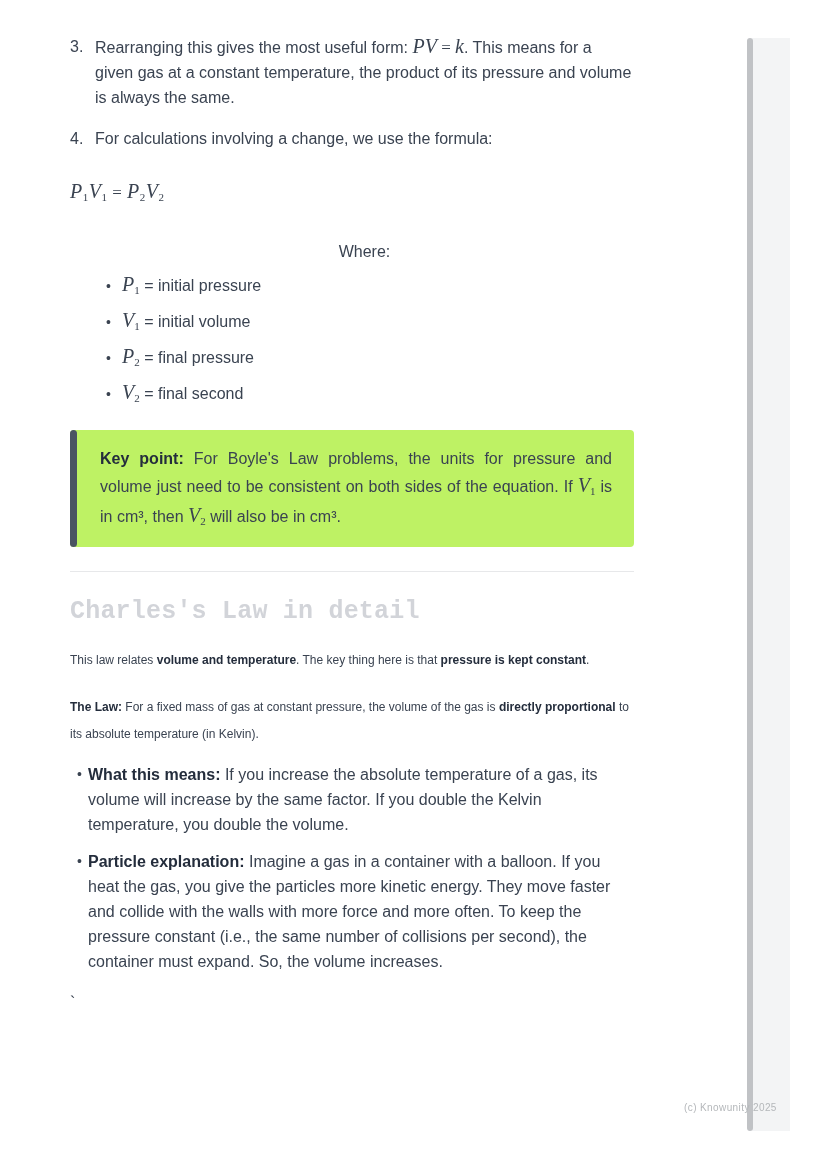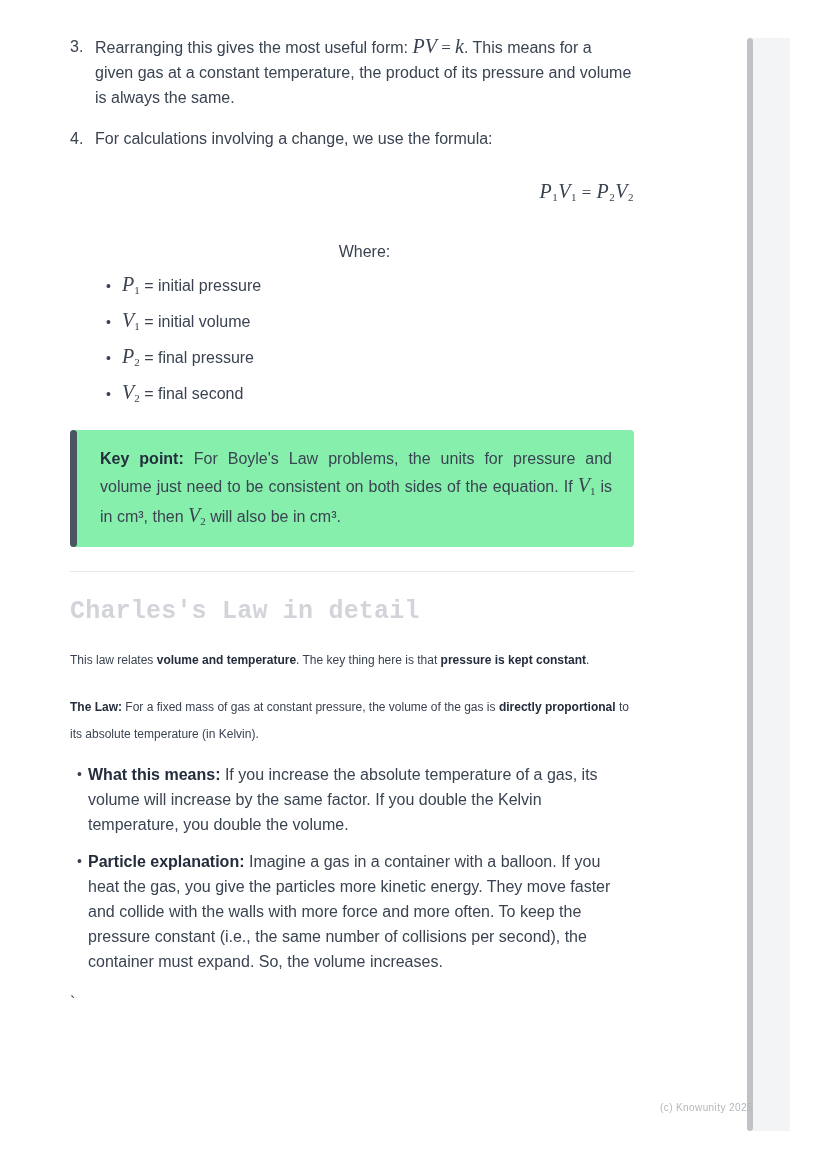--- a/index.html
+++ b/index.html
@@ -38,21 +38,21 @@
   .msub {
     font-family: "Liberation Serif", serif;
     font-style: normal;
     font-size: 11px;
     position: relative;
     bottom: -3px;
   }
   .meq { font-family: "Liberation Serif", serif; font-style: normal; font-size: 17px; }
   
   .formula {
-    text-align: right;
+    text-align: left;
     margin-top: 28px;
     line-height: 25px;
     letter-spacing: 0.5px;
   }
   
   .where-label {
     margin-top: 32px;
     padding-left: 25px;
     font-size: 16px;
     line-height: 25px;
@@ -69,21 +69,21 @@
   .bullet-dot {
     width: 16px;
     flex-shrink: 0;
     font-size: 14px;
     color: #3a4351;
   }
   
   .callout {
     position: relative;
     margin-top: 22px;
-    background: #86efac;
+    background: #bef264;
     border-radius: 4px;
     padding: 15px 22px 15px 30px;
     font-size: 16px;
     line-height: 27px;
     text-align: justify;
   }
   .accent-bar {
     position: absolute;
     left: 0; top: 0; bottom: 0;
     width: 7px;
@@ -137,21 +137,21 @@
   .scroll-thumb {
     position: absolute;
     left: 747px; top: 38px;
     width: 6px; height: 1093px;
     background: #c0c2c5;
     border-radius: 3px;
   }
   .footer-credit {
     position: absolute;
     top: 1102px;
-    left: 660px;
+    left: 684px;
     font-size: 10px;
     letter-spacing: 0.4px;
     color: #b4b7ba;
     z-index: 2;
     white-space: nowrap;
   }
 </style>
 </head>
 <body>
 

